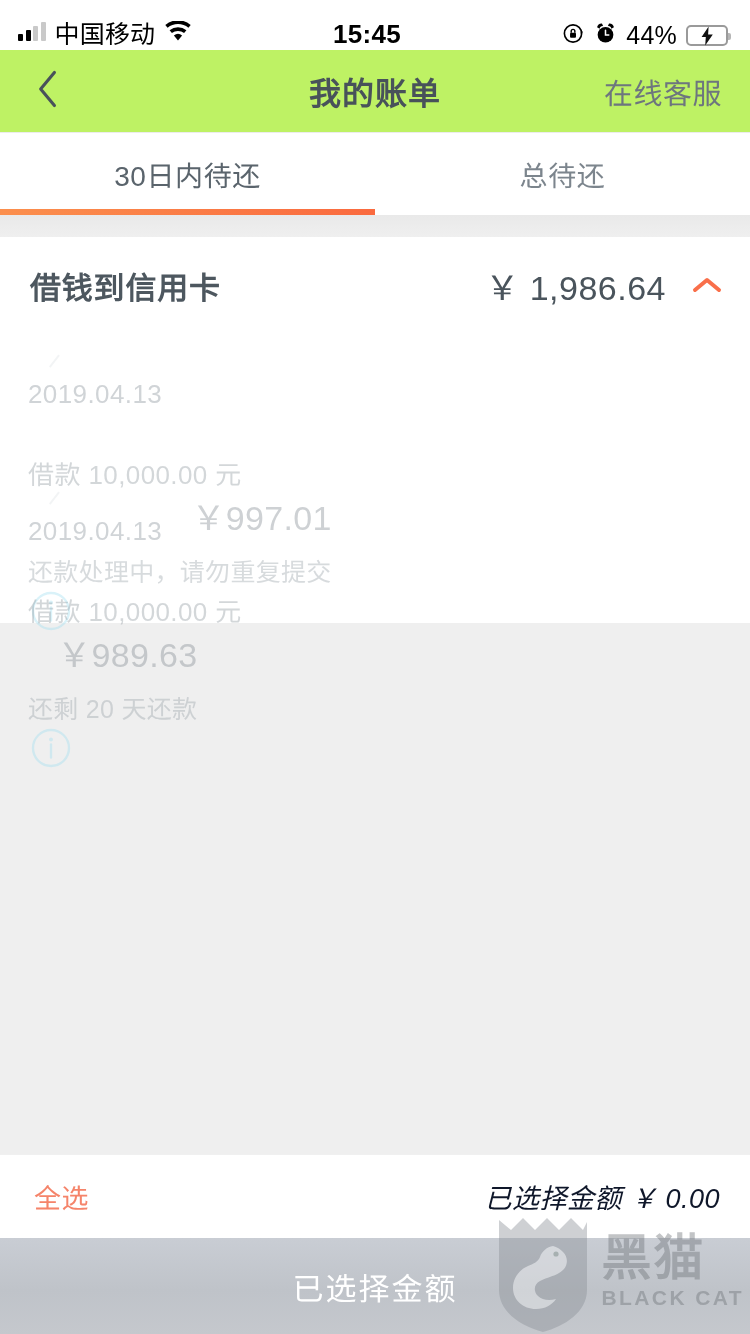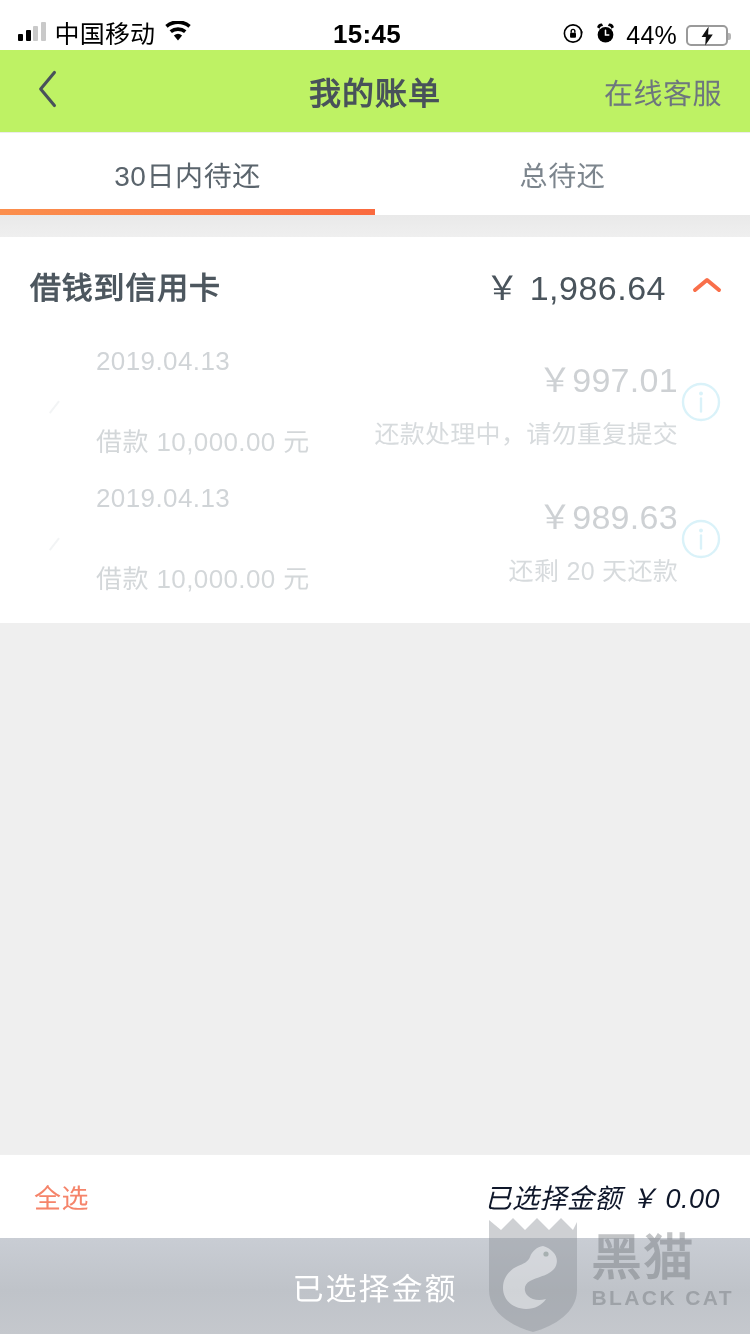--- a/index.html
+++ b/index.html
@@ -210,23 +210,24 @@
     height: 24px;
     display: flex;
     align-items: center;
     justify-content: center;
   }
 
   
   .bill-row {
     height: 137px;
     display: flex;
-    align-items: center;
+    align-items: flex-start;
     padding: 0 26px 0 28px;
     opacity: 0.38;
+    flex-direction: column;
   }
   .row-check {
     width: 46px;
     height: 46px;
     flex: 0 0 46px;
     margin-right: 22px;
     position: relative;
   }
   .row-check .tick {
     position: absolute;
@@ -312,21 +313,21 @@
     font-size: 31px;
     color: #ffffff;
     letter-spacing: 2px;
     cursor: default;
     position: relative;
   }
 
   
   .watermark {
     position: absolute;
-    right: 16px;
+    right: 6px;
     bottom: 2px;
     display: flex;
     align-items: center;
     gap: 10px;
     opacity: 0.42;
     pointer-events: none;
   }
   .wm-shield { width: 96px; height: 116px; }
   .wm-text {
     display: flex;

